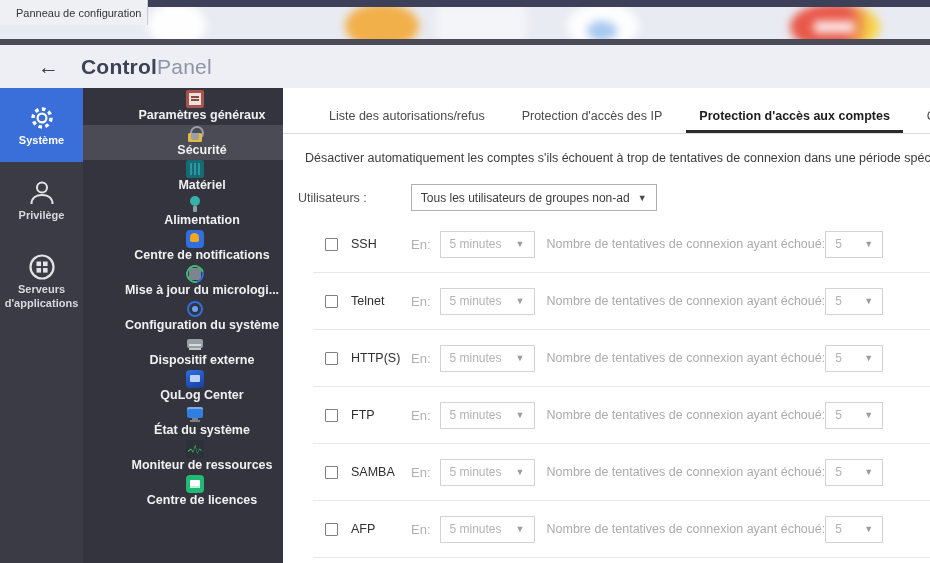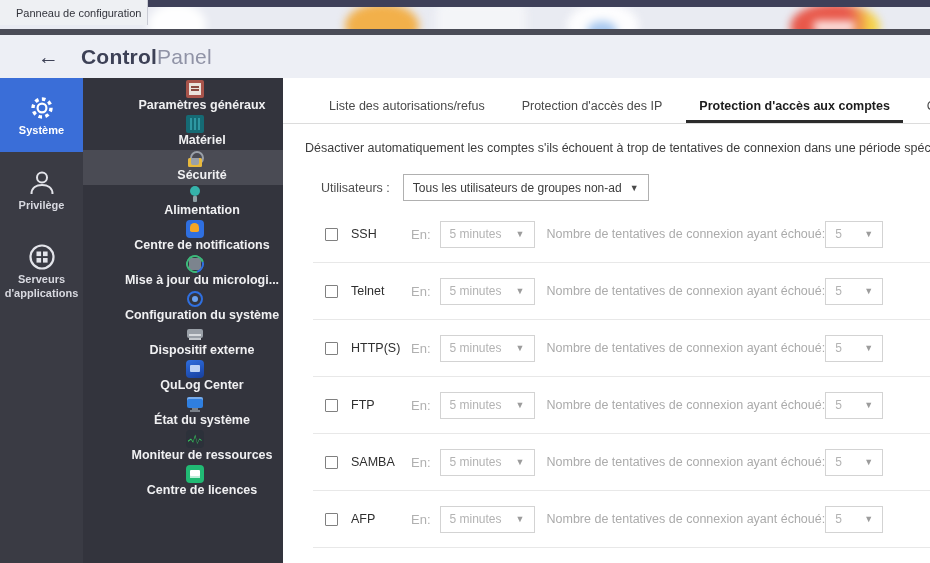--- a/index.html
+++ b/index.html
@@ -1,21 +1,21 @@
 <!DOCTYPE html>
 <html><head>
 <meta charset="utf-8">
 <style>
   * { margin:0; padding:0; box-sizing:border-box; }
   html,body { width:930px; height:563px; overflow:hidden; background:#fff;
     font-family:"Liberation Sans","DejaVu Sans",sans-serif; }
   .app { width:930px; height:563px; display:flex; flex-direction:column; position:relative; }
 
   
-  .taskbar { height:29px; background:#e9ebf2; position:relative; overflow:hidden; flex:none; }
+  .taskbar { height:39px; background:#e9ebf2; position:relative; overflow:hidden; flex:none; }
   .taskbar-top { position:absolute; top:0; left:0; right:0; height:7px; background:#3e4059; }
   .blur-circle { position:absolute; top:3px; filter:blur(4px); border-radius:50%; }
   .bc1 { left:148px; width:58px; height:44px; background:rgba(255,255,255,.95); }
   .bc2 { left:345px; width:74px; height:46px; background:#f2b04a; }
   .bc3 { left:436px; width:90px; height:40px; background:#f4f5f8; border-radius:8px; }
   .bc4 { left:567px; width:72px; height:46px; background:#fdfdfe; }
   .bc4::after { content:""; position:absolute; left:20px; top:18px; width:30px; height:20px; border-radius:50%; background:#a8c8ef; }
   .bc5 { left:790px; width:90px; height:48px; background:radial-gradient(circle at 35% 40%, #e8584a 0 45%, #f5d54a 75%); }
   .bc5::after { content:""; position:absolute; left:24px; top:18px; width:40px; height:12px; background:rgba(255,255,255,.85); }
   .task-tab { position:absolute; left:0; top:0; width:148px; height:25px; background:#eef0f3;
@@ -90,21 +90,21 @@
     box-shadow:inset 0 -2px 0 #bfeeda; }
 
   
   .main { flex:1; background:#fff; min-width:0; display:flex; flex-direction:column; }
   .tabs { height:46px; display:flex; align-items:flex-end; padding-left:46px; gap:37px;
     border-bottom:1px solid #dcdcdc; flex:none; white-space:nowrap; }
   .tab { font-size:12.5px; color:#4a4a4a; padding-bottom:10px; position:relative; cursor:pointer; }
   .tab.active { color:#1c1c1c; font-weight:bold; }
   .tab.active::after { content:""; position:absolute; left:-13px; right:-13px; bottom:0; height:3px; background:#2b2b2b; }
   .desc { margin-top:17px; padding-left:22px; font-size:12.5px; color:#3c3c3c; white-space:nowrap; overflow:hidden; flex:none; }
-  .users-row { margin-top:19px; padding-left:38px; display:flex; align-items:center; flex:none; }
+  .users-row { margin-top:19px; padding-left:15px; display:flex; align-items:center; flex:none;gap:31px; }
   .users-label { font-size:12.5px; color:#4d4d4d; }
   .dd { height:27px; background:#fff; border:1px solid #b0b0b0; display:flex; align-items:center;
     padding:0 9px; font-size:12px; color:#3c3c3c; cursor:pointer; }
   .dd .arrow { margin-left:auto; font-size:9px; color:#4a4a4a; padding-left:8px; }
   .users-dd { width:246px; margin-left:13px; }
   .users-dd .txt { white-space:nowrap; overflow:hidden; }
 
   .rows { margin-top:5px; margin-left:30px; flex:1; }
   .svc-row { height:57px; display:flex; align-items:center; border-bottom:1px solid #e8e8e8; }
   .svc-row input[type=checkbox] { appearance:none; -webkit-appearance:none; width:13px; height:13px;
@@ -174,27 +174,27 @@
         </span>
         <span class="lbl"><span>Serveurs</span><br><span>d'applications</span></span>
       </div>
     </div>
 
     <div class="nav2">
       <div class="menu-item">
           <span class="mi clipboard-icon"></span>
           <span class="mlabel">Paramètres généraux</span>
         </div>
-      <div class="menu-item">
-          <span class="mi hardware-icon"></span>
-          <span class="mlabel">Matériel</span>
-        </div>
       <div class="menu-item selected">
           <span class="mi lock-icon"></span>
           <span class="mlabel">Sécurité</span>
+        </div>
+      <div class="menu-item">
+          <span class="mi hardware-icon"></span>
+          <span class="mlabel">Matériel</span>
         </div>
       <div class="menu-item">
           <span class="mi power-icon"></span>
           <span class="mlabel">Alimentation</span>
         </div>
       <div class="menu-item">
           <span class="mi notification-icon"></span>
           <span class="mlabel">Centre de notifications</span>
         </div>
       <div class="menu-item">

